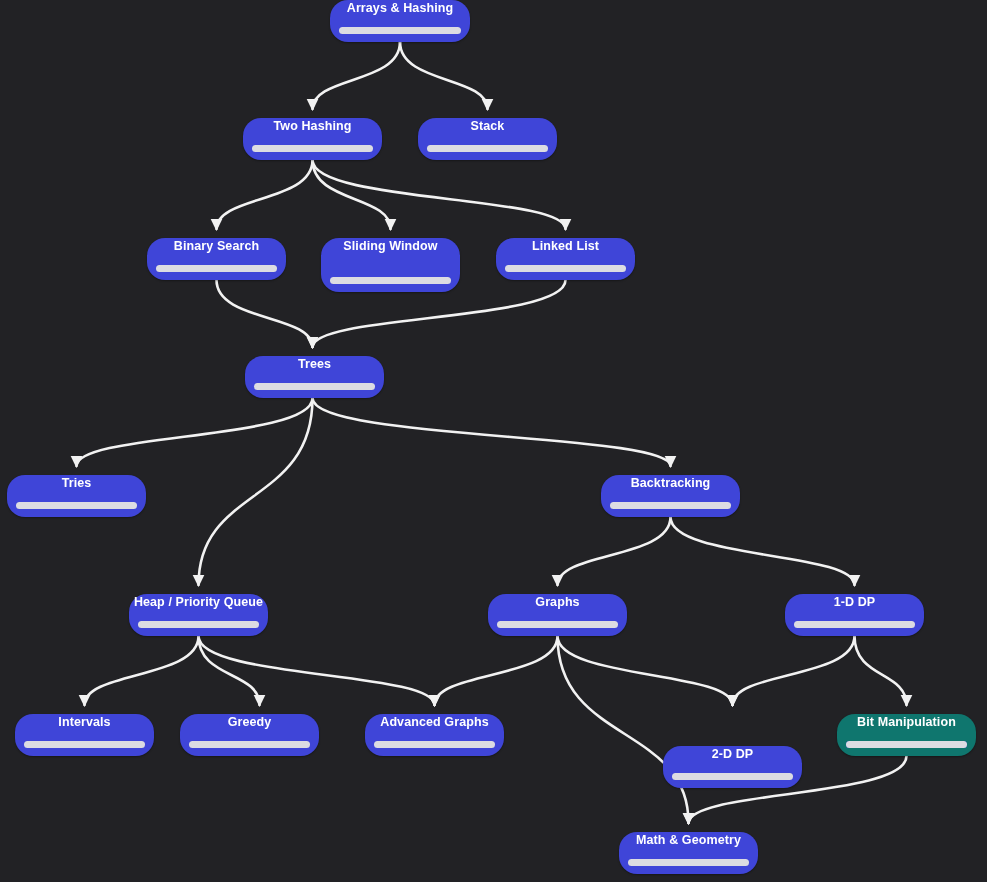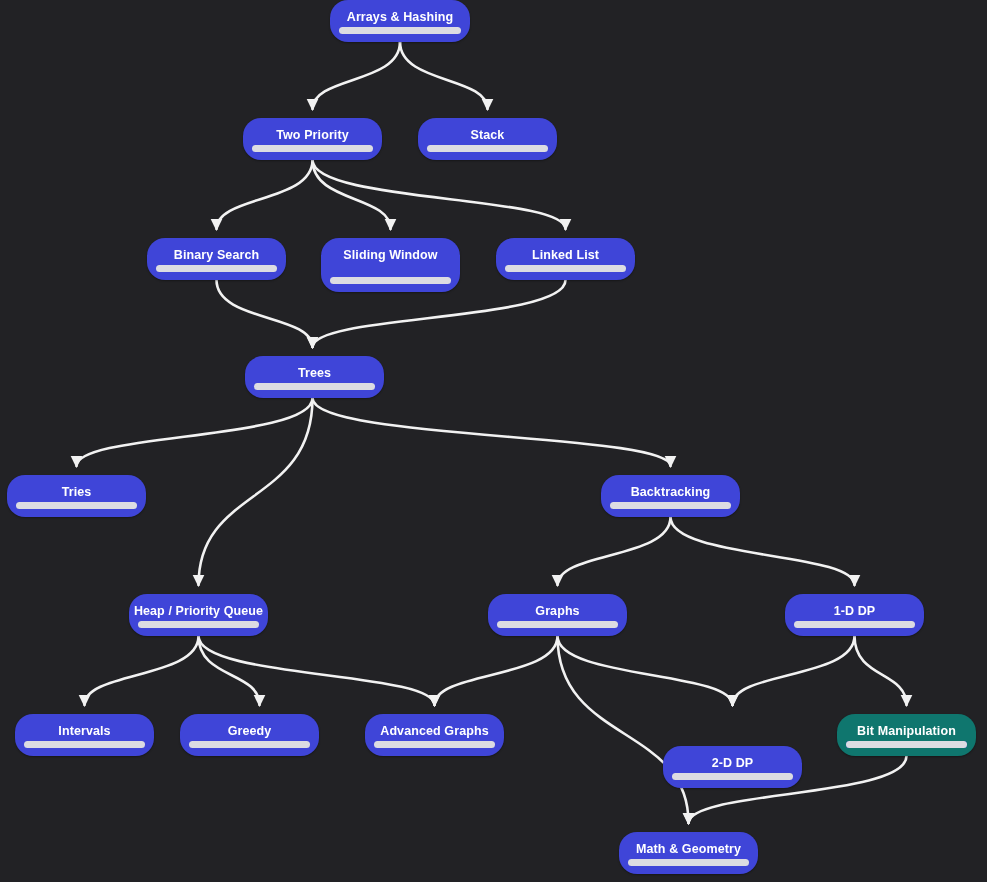--- a/index.html
+++ b/index.html
@@ -26,21 +26,21 @@
   }
   .node {
     position: absolute;
     background: #3f45d8;
     border-radius: 18px;
     z-index: 2;
     display: flex;
     flex-direction: column;
     align-items: center;
     justify-content: flex-start;
-    padding-top: 10px;
+    padding-top: 1px;
     cursor: pointer;
     box-shadow: 0 1px 2px rgba(0,0,0,0.35);
   }
   .node-label {
     color: #ffffff;
     font-weight: bold;
     font-size: 12.5px;
     line-height: 15px;
     letter-spacing: 0.1px;
     text-align: center;
@@ -94,21 +94,21 @@
       <path d="M 854.5 636 C 854.5 678.9, 906.5 671.1, 906.5 705" fill="none" stroke="#f2f2f2" stroke-width="2.6" stroke-linecap="round" marker-end="url(#arrow)"></path>
       <path d="M 906.5 756 C 906.5 797.8, 688.5 790.2, 688.5 823" fill="none" stroke="#f2f2f2" stroke-width="2.6" stroke-linecap="round" marker-end="url(#arrow)"></path>
     </svg>
 <div class="node" style="left: 330px; top: 0px; width: 140px; height: 42px; background: rgb(63, 69, 216);">
       <div class="node-label">Arrays &amp; Hashing</div>
       <div class="node-progress-track">
         <div class="node-progress-fill" style="width: 100%; background: rgb(220, 220, 226);"></div>
       </div>
     </div>
     <div class="node" style="left: 243px; top: 118px; width: 139px; height: 42px; background: rgb(63, 69, 216);">
-      <div class="node-label">Two Priority</div>
+      <div class="node-label">Two Hashing</div>
       <div class="node-progress-track">
         <div class="node-progress-fill" style="width: 100%; background: rgb(220, 220, 226);"></div>
       </div>
     </div>
     <div class="node" style="left: 418px; top: 118px; width: 139px; height: 42px; background: rgb(63, 69, 216);">
       <div class="node-label">Stack</div>
       <div class="node-progress-track">
         <div class="node-progress-fill" style="width: 100%; background: rgb(220, 220, 226);"></div>
       </div>
     </div>

